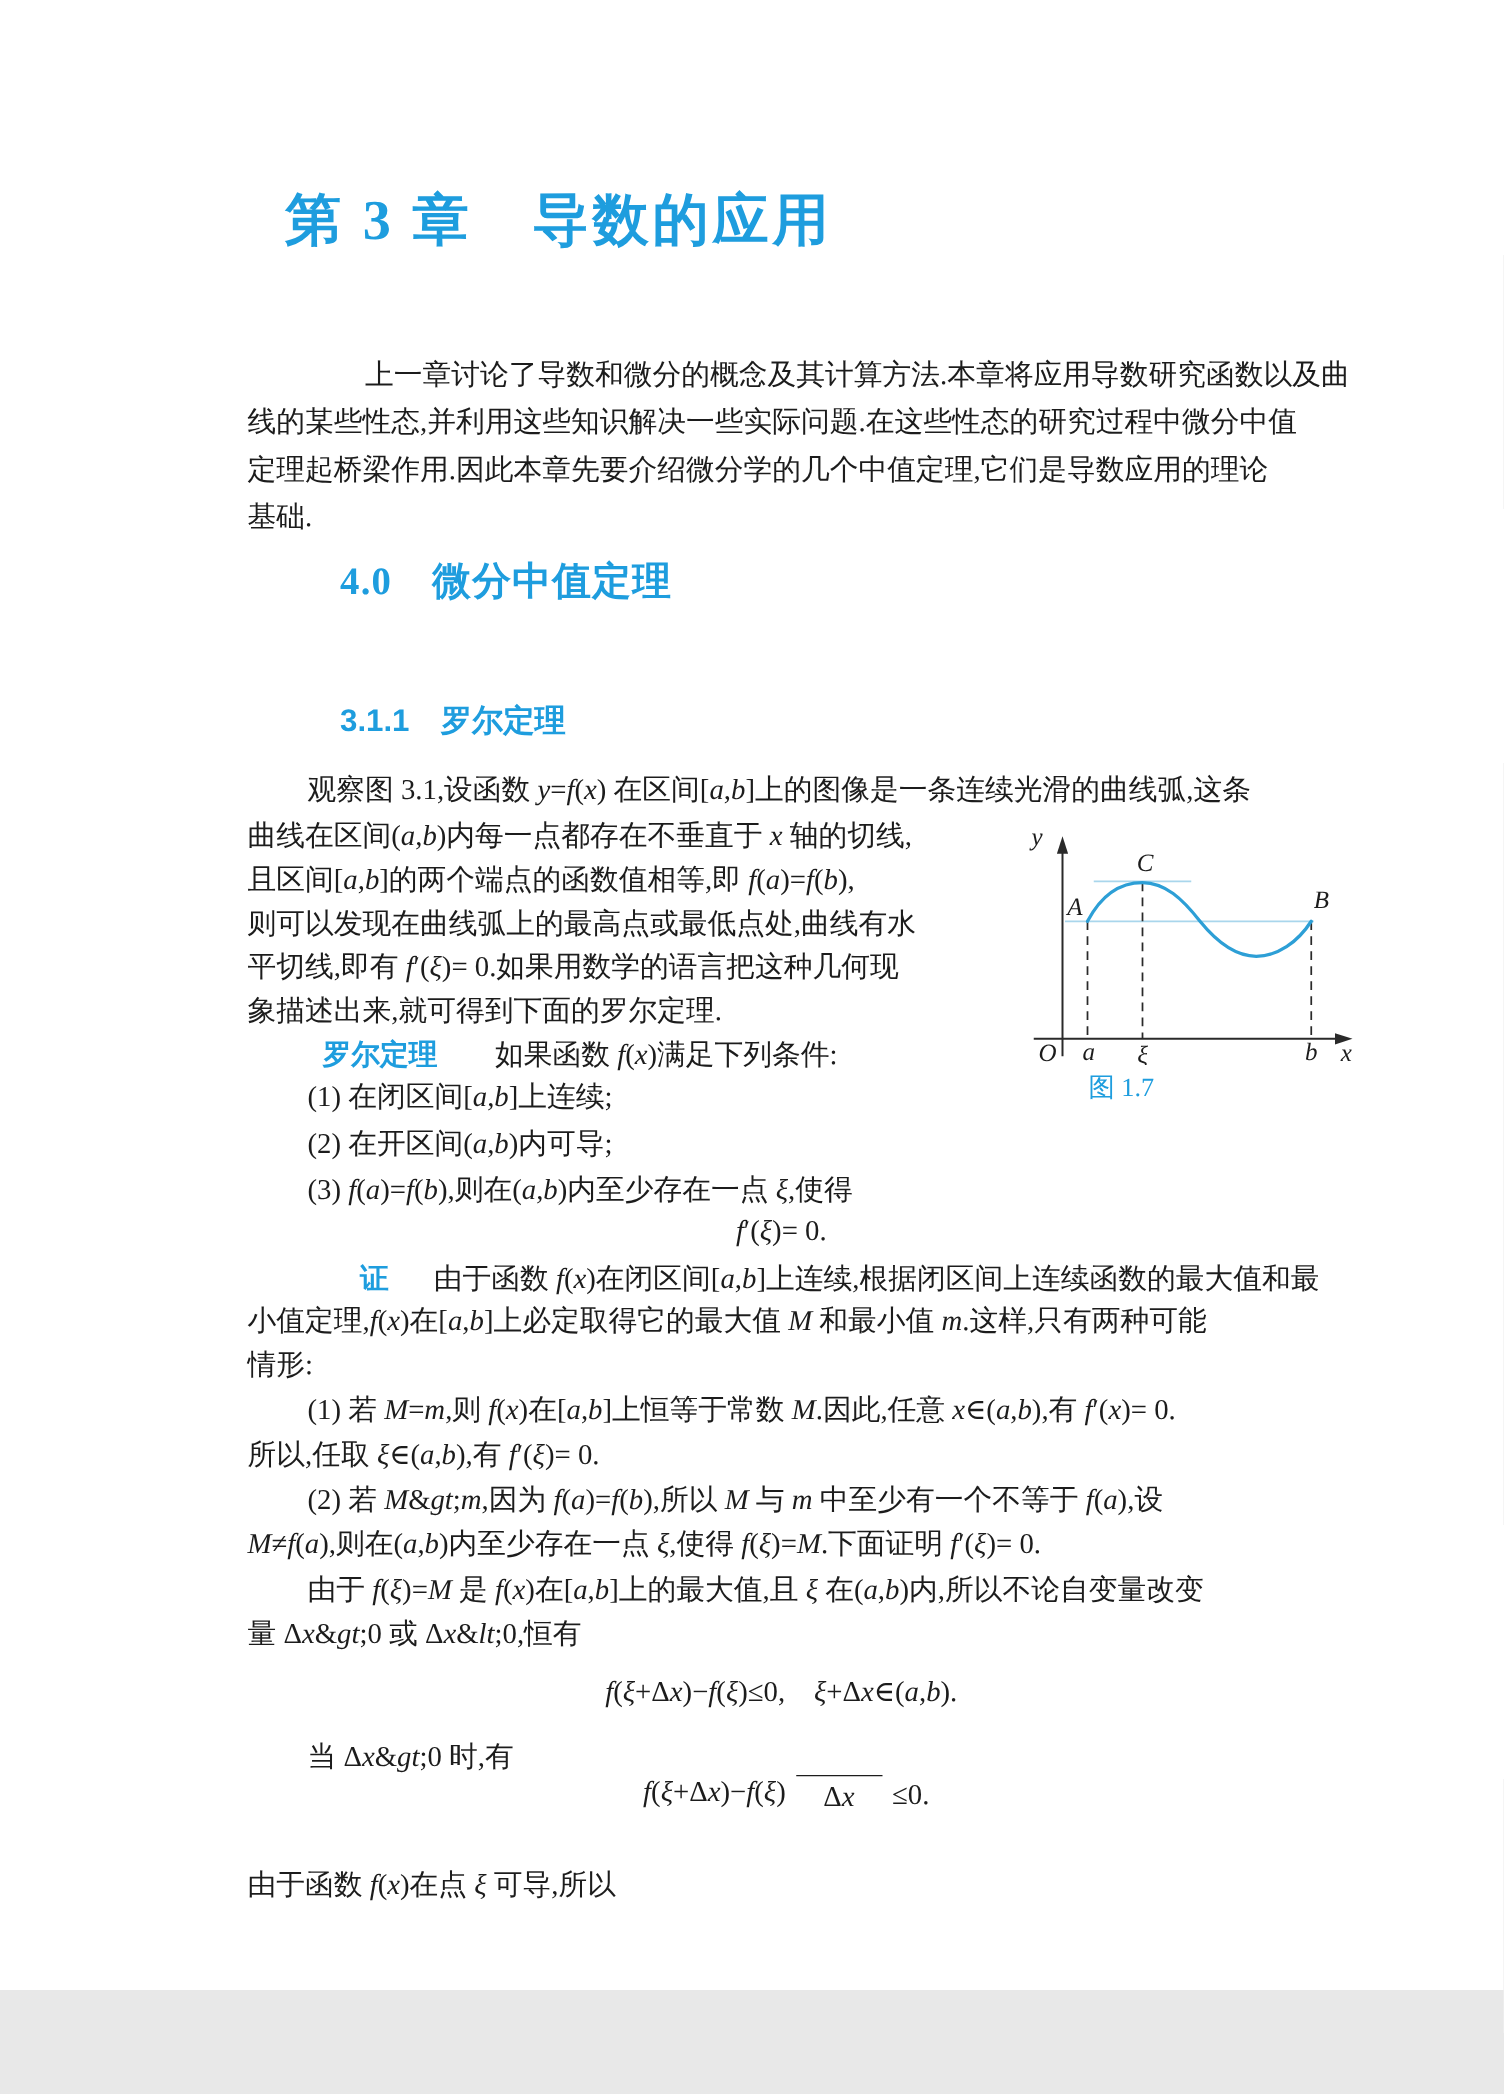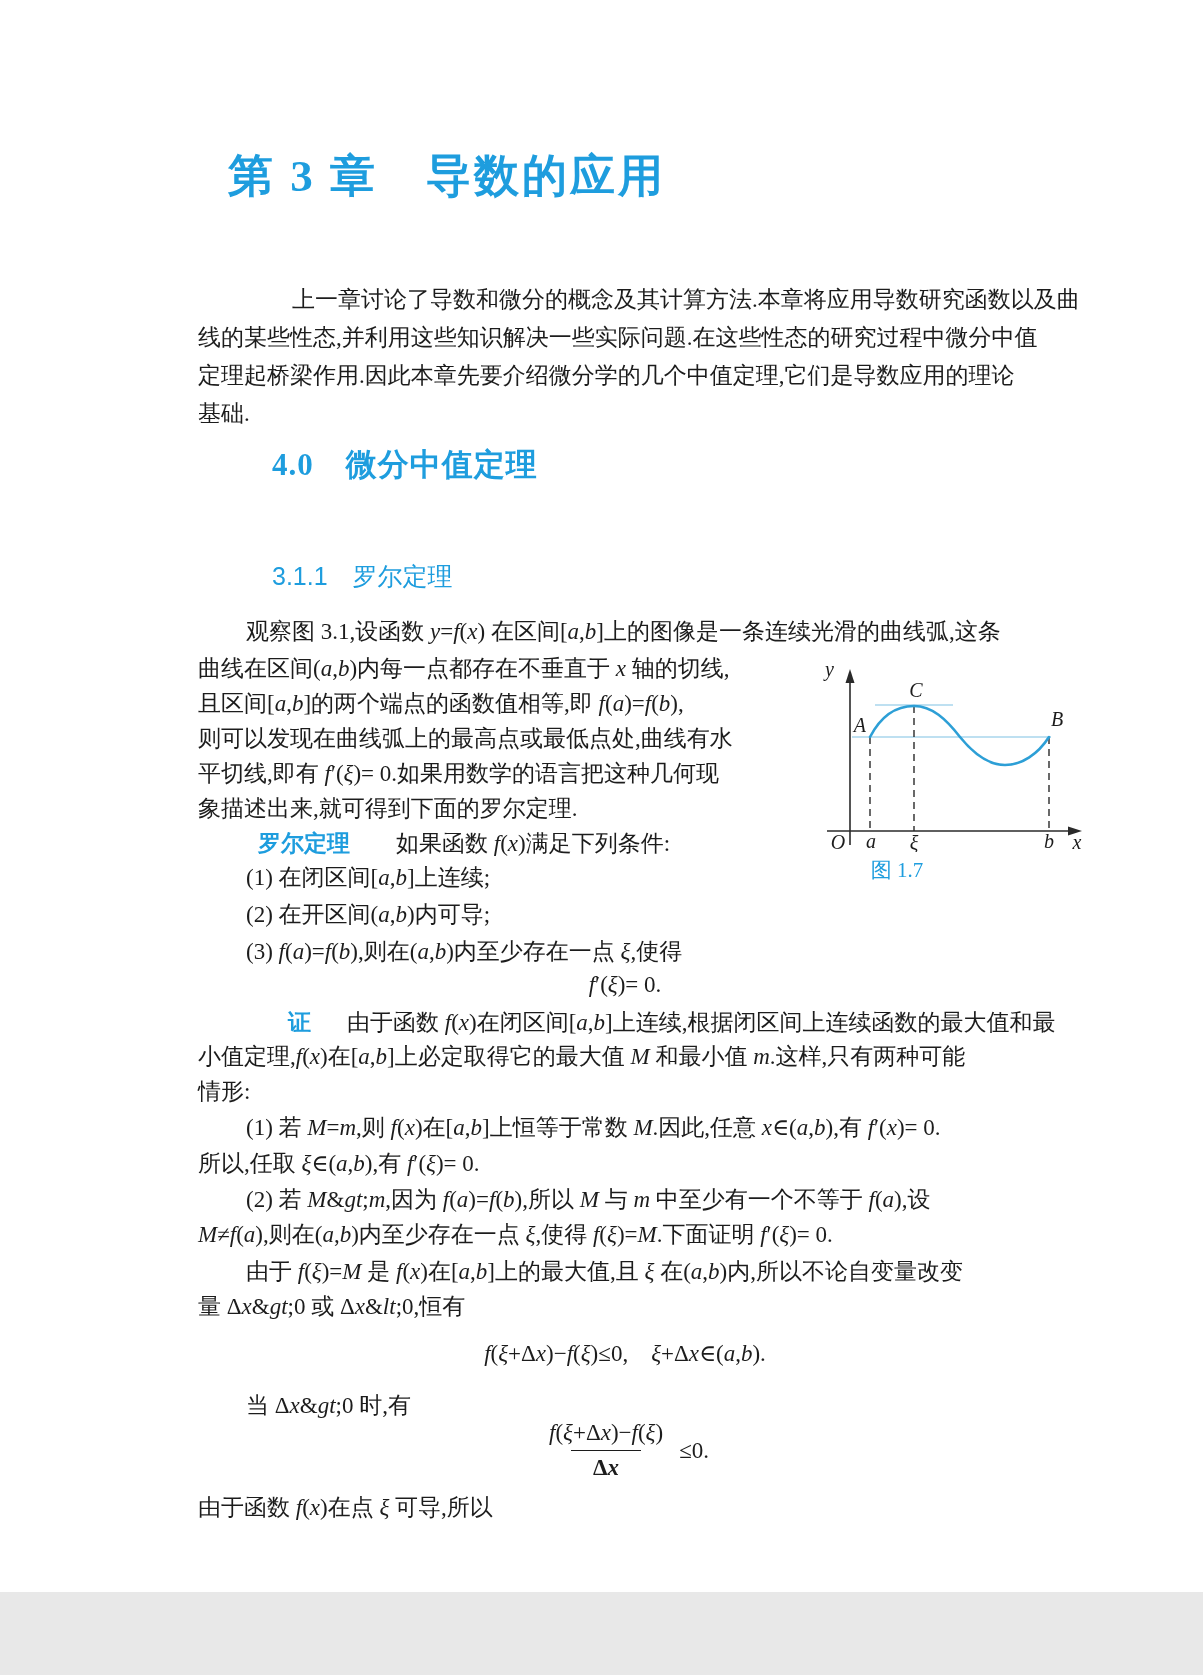--- a/index.html
+++ b/index.html
@@ -7,33 +7,33 @@
     position:relative;width:1203px;height:1592px;margin:0 auto;background:#ffffff;
     overflow:hidden;color:#1c1c1c;
     font-family:"Liberation Serif","DejaVu Serif",serif;
     --accent:#1e9dde;--curve:#2d9fd6;--lightline:#a9d6ec;--ink:#1c1c1c;
   }
   .ln{position:absolute;font-size:23px;line-height:32px;white-space:nowrap;}
   .ttl{position:absolute;left:228px;top:146px;font-size:45px;font-weight:700;
        color:var(--accent);letter-spacing:3px;}
   .h2{position:absolute;left:272px;top:444px;font-size:31px;font-weight:700;
       color:var(--accent);letter-spacing:1px;}
-  .h3{position:absolute;left:272px;top:560px;font-size:25px;font-weight:400;
+  .h3{position:absolute;left:272px;top:560px;font-size:25px;font-weight:700;
       color:var(--accent);font-family:"Liberation Sans","DejaVu Sans",sans-serif;text-align:right;}
   .lbl{color:var(--accent);font-weight:700;
        font-family:"Liberation Sans","DejaVu Sans",sans-serif;}
   .gap1{margin-left:46px;}
   .gap2{margin-left:36px;margin-top:46px;}
   .ctr{left:198px;width:854px;text-align:center;}
   .frwrap{position:absolute;left:198px;width:854px;top:1420px;
           display:flex;justify-content:center;align-items:center;gap:8px;
           font-size:23px;}
-  .frac{display:inline-flex;flex-direction:column;align-items:center;}
+  .frac{display:inline-flex;flex-direction:row;align-items:center;}
   .frac .num{padding:0 8px 4px;}
-  .frac .den{border-top:1.5px solid var(--ink);padding:4px 22px 0;font-weight:bold;}
+  .frac .den{border-top:1.5px solid var(--ink);padding:4px 22px 0;}
   .fig{position:absolute;left:768px;top:616px;width:322px;height:270px;}
   .fig svg{position:absolute;left:0;top:0;}
   .fig text{font-family:"Liberation Serif","DejaVu Serif",serif;
             font-style:italic;font-size:20px;fill:var(--ink);}
   .figcap{position:absolute;left:0;top:240px;width:258px;text-align:center;
           color:var(--accent);font-size:21px;}
   i{font-style:italic;}
 </style>
 </head>
 <body>

